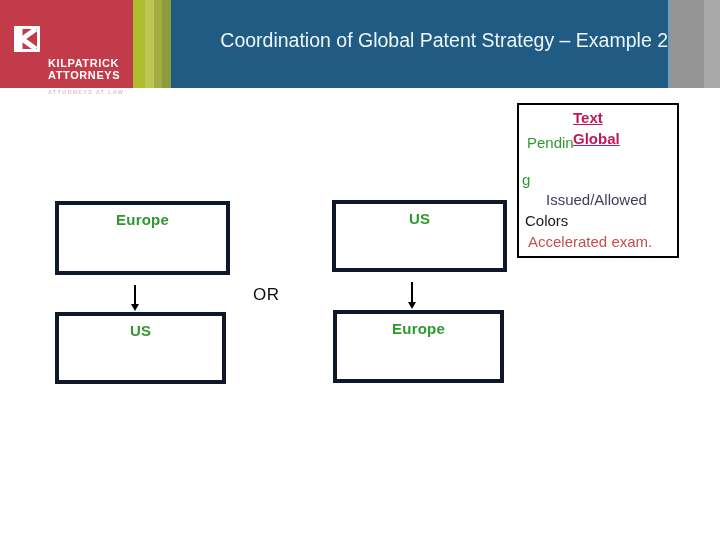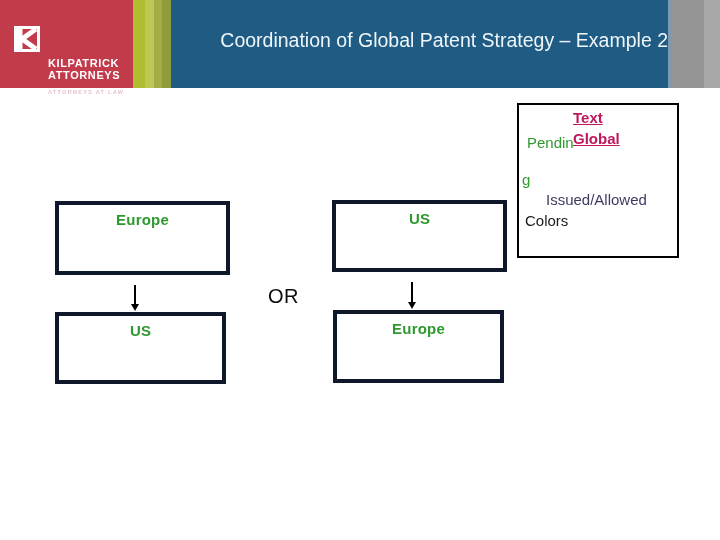--- a/index.html
+++ b/index.html
@@ -35,21 +35,21 @@
   .arrow{position:absolute;width:0;}
   .arrow .shaft{position:absolute;left:-0.75px;top:0;width:1.5px;background:#000;}
   .arrow .head{position:absolute;left:-4.5px;width:0;height:0;border-left:4.5px solid transparent;border-right:4.5px solid transparent;border-top:7px solid #000;}
   #arrow-left{left:135px;top:285px;}
   #arrow-left .shaft{height:20px;}
   #arrow-left .head{top:19px;}
   #arrow-right{left:412px;top:282px;}
   #arrow-right .shaft{height:21px;}
   #arrow-right .head{top:20px;}
   
-  #or-label{position:absolute;left:253px;top:285px;width:46px;text-align:right;font-size:20px;color:#0d0d0d;letter-spacing:0.5px;}
+  #or-label{position:absolute;left:253px;top:285px;width:46px;text-align:left;font-size:17px;color:#0d0d0d;letter-spacing:0.5px;}
   
   #legend{position:absolute;left:517px;top:103px;width:158px;height:151px;border:2px solid #000;background:#fff;font-size:15px;}
   .lg{position:absolute;white-space:nowrap;line-height:16px;}
   .lg-head{font-weight:bold;text-decoration:underline;color:#be185d;}
   #lg1{left:54px;top:5px;}
   #lg2{left:54px;top:26px;}
   #lg3{left:8px;top:30px;}
   #lg4{left:3px;top:67px;}
   #lg5{left:7px;top:87px;}
   #lg6{left:6px;top:108px;}
@@ -84,20 +84,21 @@
     <div id="logo-tagline">ATTORNEYS AT LAW</div>
   </div>
 
   <div id="legend">
     <div class="lg lg-head" id="lg1">Text</div>
     <div class="lg lg-head" id="lg2">Global</div>
     <div class="lg" id="lg3" style="color: rgb(47, 153, 47);">Pendin</div>
     <div class="lg" id="lg4" style="color: rgb(47, 153, 47);">g</div>
     <div class="lg" id="lg5" style="color: rgb(60, 60, 96); margin-left: 20px;">Issued/Allowed</div>
     <div class="lg" id="lg6" style="color: rgb(26, 26, 26);">Colors</div>
+    <div class="lg" id="lg7" style="color: rgb(192, 80, 77);">Accelerated exam.</div>
   </div>
 
   <div class="dbox" id="box-tl">
     <span class="lbl">Europe</span>
   </div>
   <div class="dbox" id="box-tr">
     <span class="lbl">US</span>
   </div>
   <div class="dbox" id="box-bl">
     <span class="lbl">US</span>

